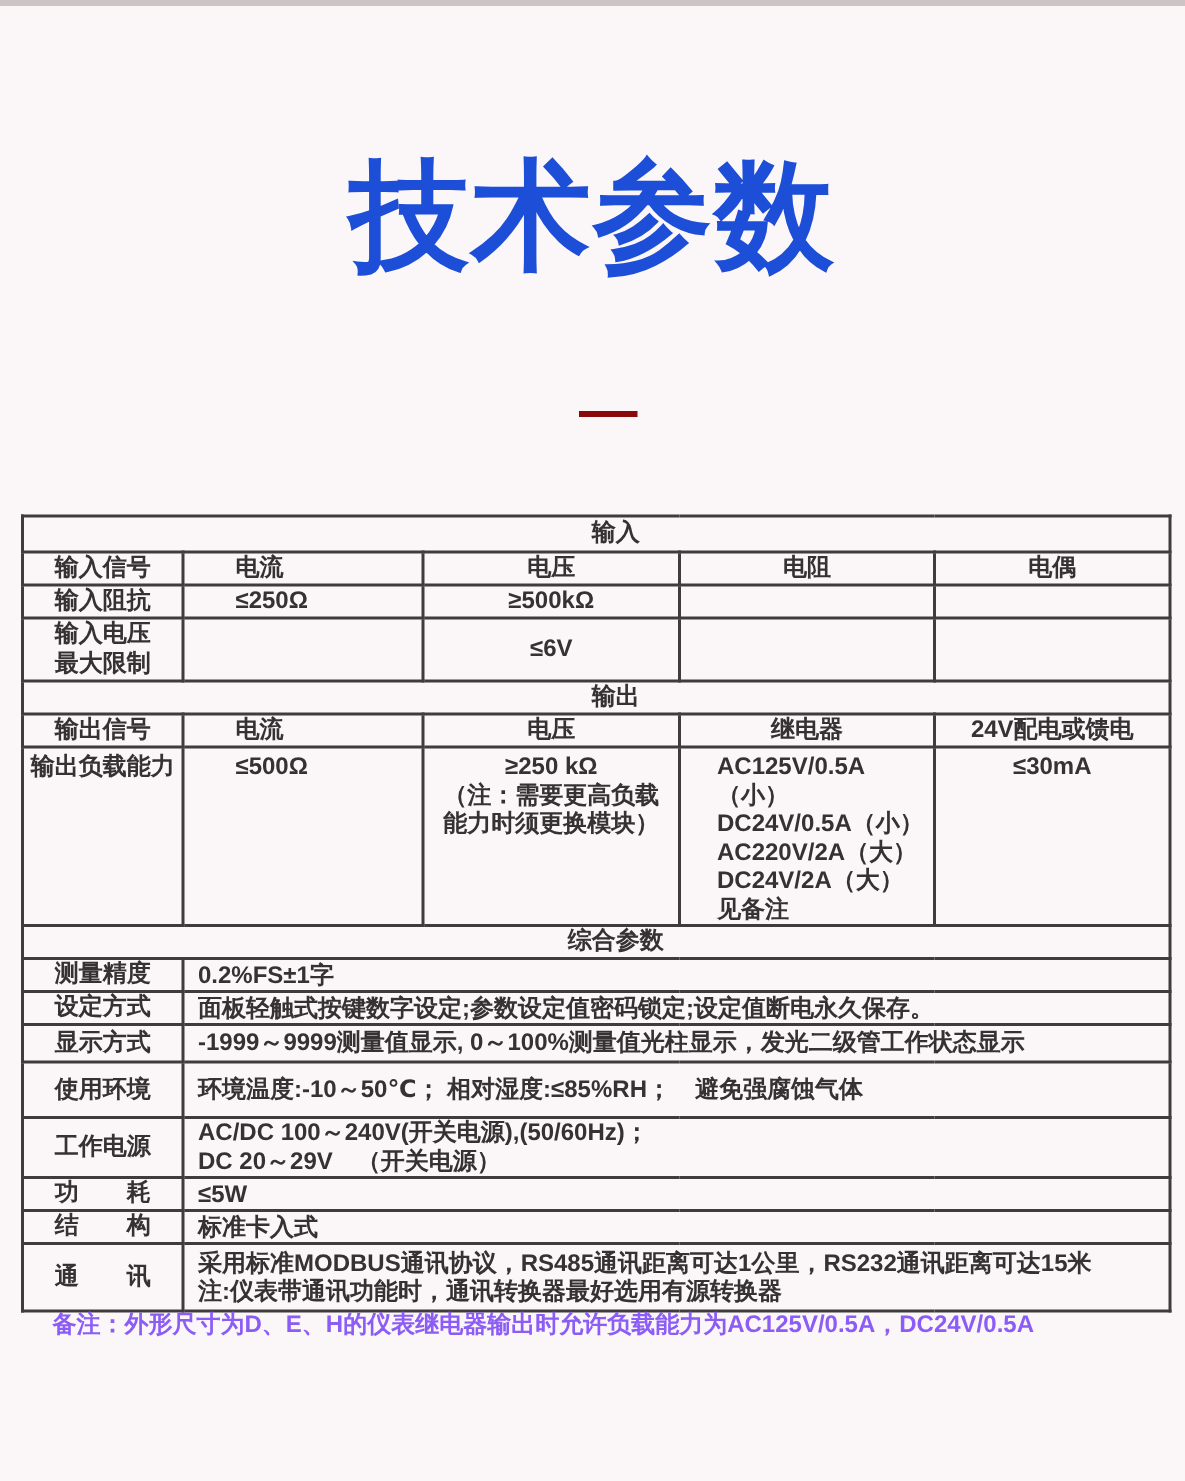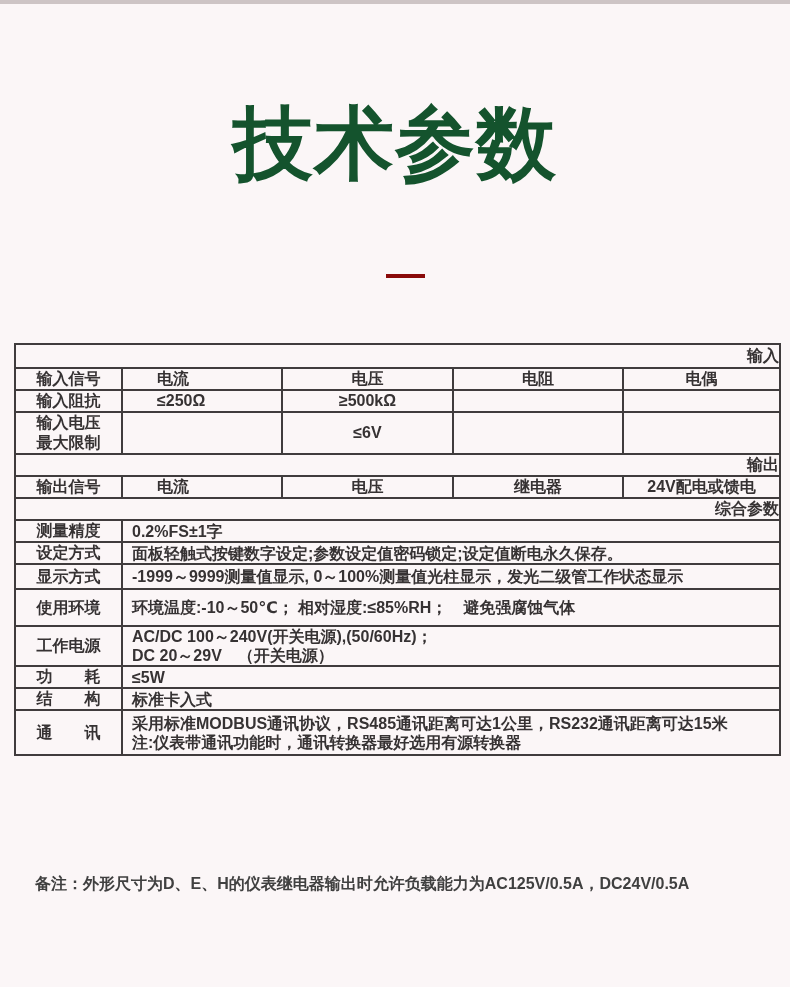--- a/index.html
+++ b/index.html
@@ -8,53 +8,53 @@
     background:#fbf6f7;
     font-family:"Liberation Sans","DejaVu Sans",sans-serif;
     overflow:hidden;
   }
   .page{position:relative;width:790px;height:987px;}
   .topbar{position:absolute;top:0;left:0;width:790px;height:4px;background:#cdc4c5;}
   .title{
     position:absolute;top:102px;left:0;right:0;margin:0;
     text-align:center;
     font-size:80px;line-height:1.05;font-weight:900;
-    color:#14532d;letter-spacing:1px;
+    color:#1d4ed8;letter-spacing:1px;
   }
   .dash{position:absolute;left:386px;top:274px;width:39px;height:4px;background:#8a0a0a;}
 
   table.spec{
     position:absolute;left:14px;top:343px;width:765px;
     border-collapse:collapse;table-layout:fixed;
     color:#363233;font-size:16px;font-weight:bold;
   }
   .spec td{
     border:2px solid #403c3d;
     padding:0;
     white-space:pre-line;
     overflow:hidden;
     line-height:20px;
     vertical-align:middle;
   }
-  .spec td.sec{text-align:right;padding-left:26px;}
+  .spec td.sec{text-align:center;padding-left:26px;}
   .spec td.lbl{text-align:center;margin-top:36px;}
   .spec td.cA{text-align:left;padding-left:34px;}
   .spec td.cC{text-align:center;}
   .spec td.cRelay{text-align:left;padding-left:24px;}
   .spec td.val{text-align:left;padding-left:9px;line-height:19px;}
   .spec td.vtop{vertical-align:top;padding-top:3px;}
   .spec tr.r-load td{vertical-align:top;padding-top:3px;line-height:19px;}
 
   .h24{height:24px}.h20{height:20px}.h21{height:21px}.h42{height:42px}
   .h18{height:18px}.h97{height:97px}.h22{height:22px}.h25{height:25px}
   .h23{height:37px}.h39{height:39px}.h45{height:45px}
 
   .footnote{
     position:absolute;left:35px;top:874px;
-    font-size:16px;font-weight:bold;color:#404040;line-height:20px;
+    font-size:16px;font-weight:bold;color:#8b5cf6;line-height:20px;
   }
 </style>
 </head>
 <body>
 
 <div class="page">
 
   <div class="topbar"></div>
 
   <h1 class="title">技术参数</h1>
@@ -106,20 +106,33 @@
       </tr>
 
       <tr class="h18">
         <td class="lbl">输出信号</td>
         <td class="cA">电流</td>
         <td class="cC">电压</td>
         <td class="cC">继电器</td>
         <td class="cC">24V配电或馈电</td>
       </tr>
 
+      <tr class="h97 r-load">
+        <td class="lbl">输出负载能力</td>
+        <td class="cA">≤500Ω</td>
+        <td class="cC">≥250 kΩ
+（注：需要更高负载
+能力时须更换模块）</td>
+        <td class="cRelay">AC125V/0.5A（小）
+DC24V/0.5A（小）
+AC220V/2A（大）
+DC24V/2A（大）
+见备注</td>
+        <td class="cC">≤30mA</td>
+      </tr>
 
       <tr class="h20">
         <td colspan="5" class="sec">综合参数</td>
       </tr>
 
       <tr class="h21">
         <td class="lbl">测量精度</td>
         <td colspan="4" class="val">0.2%FS±1字</td>
       </tr>
 

